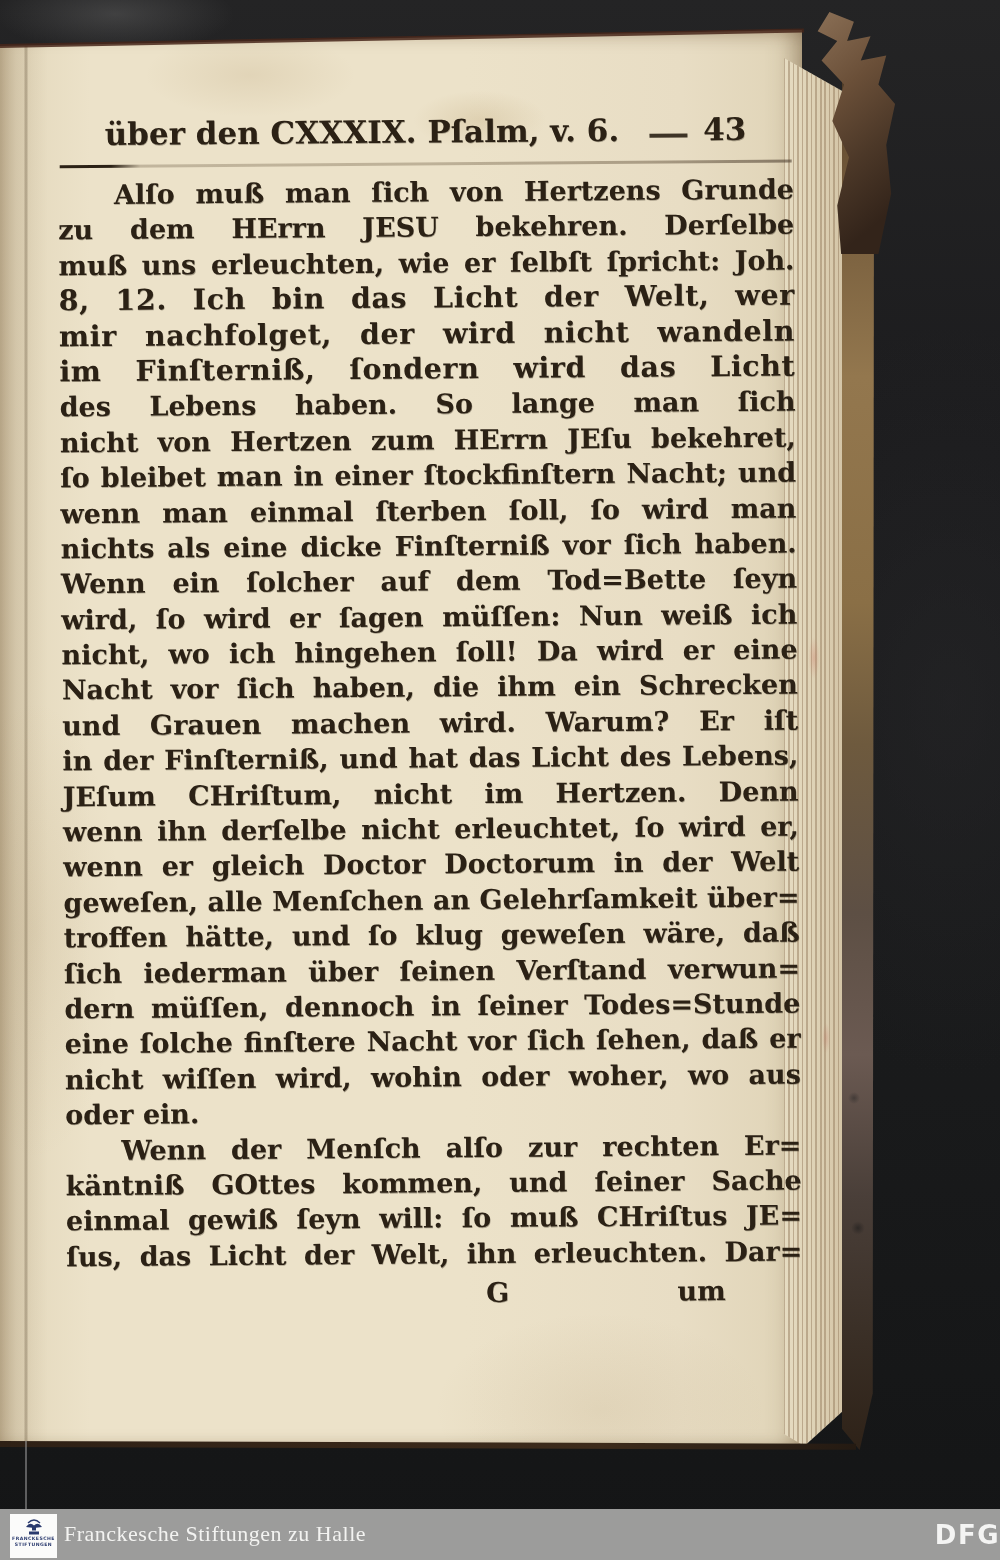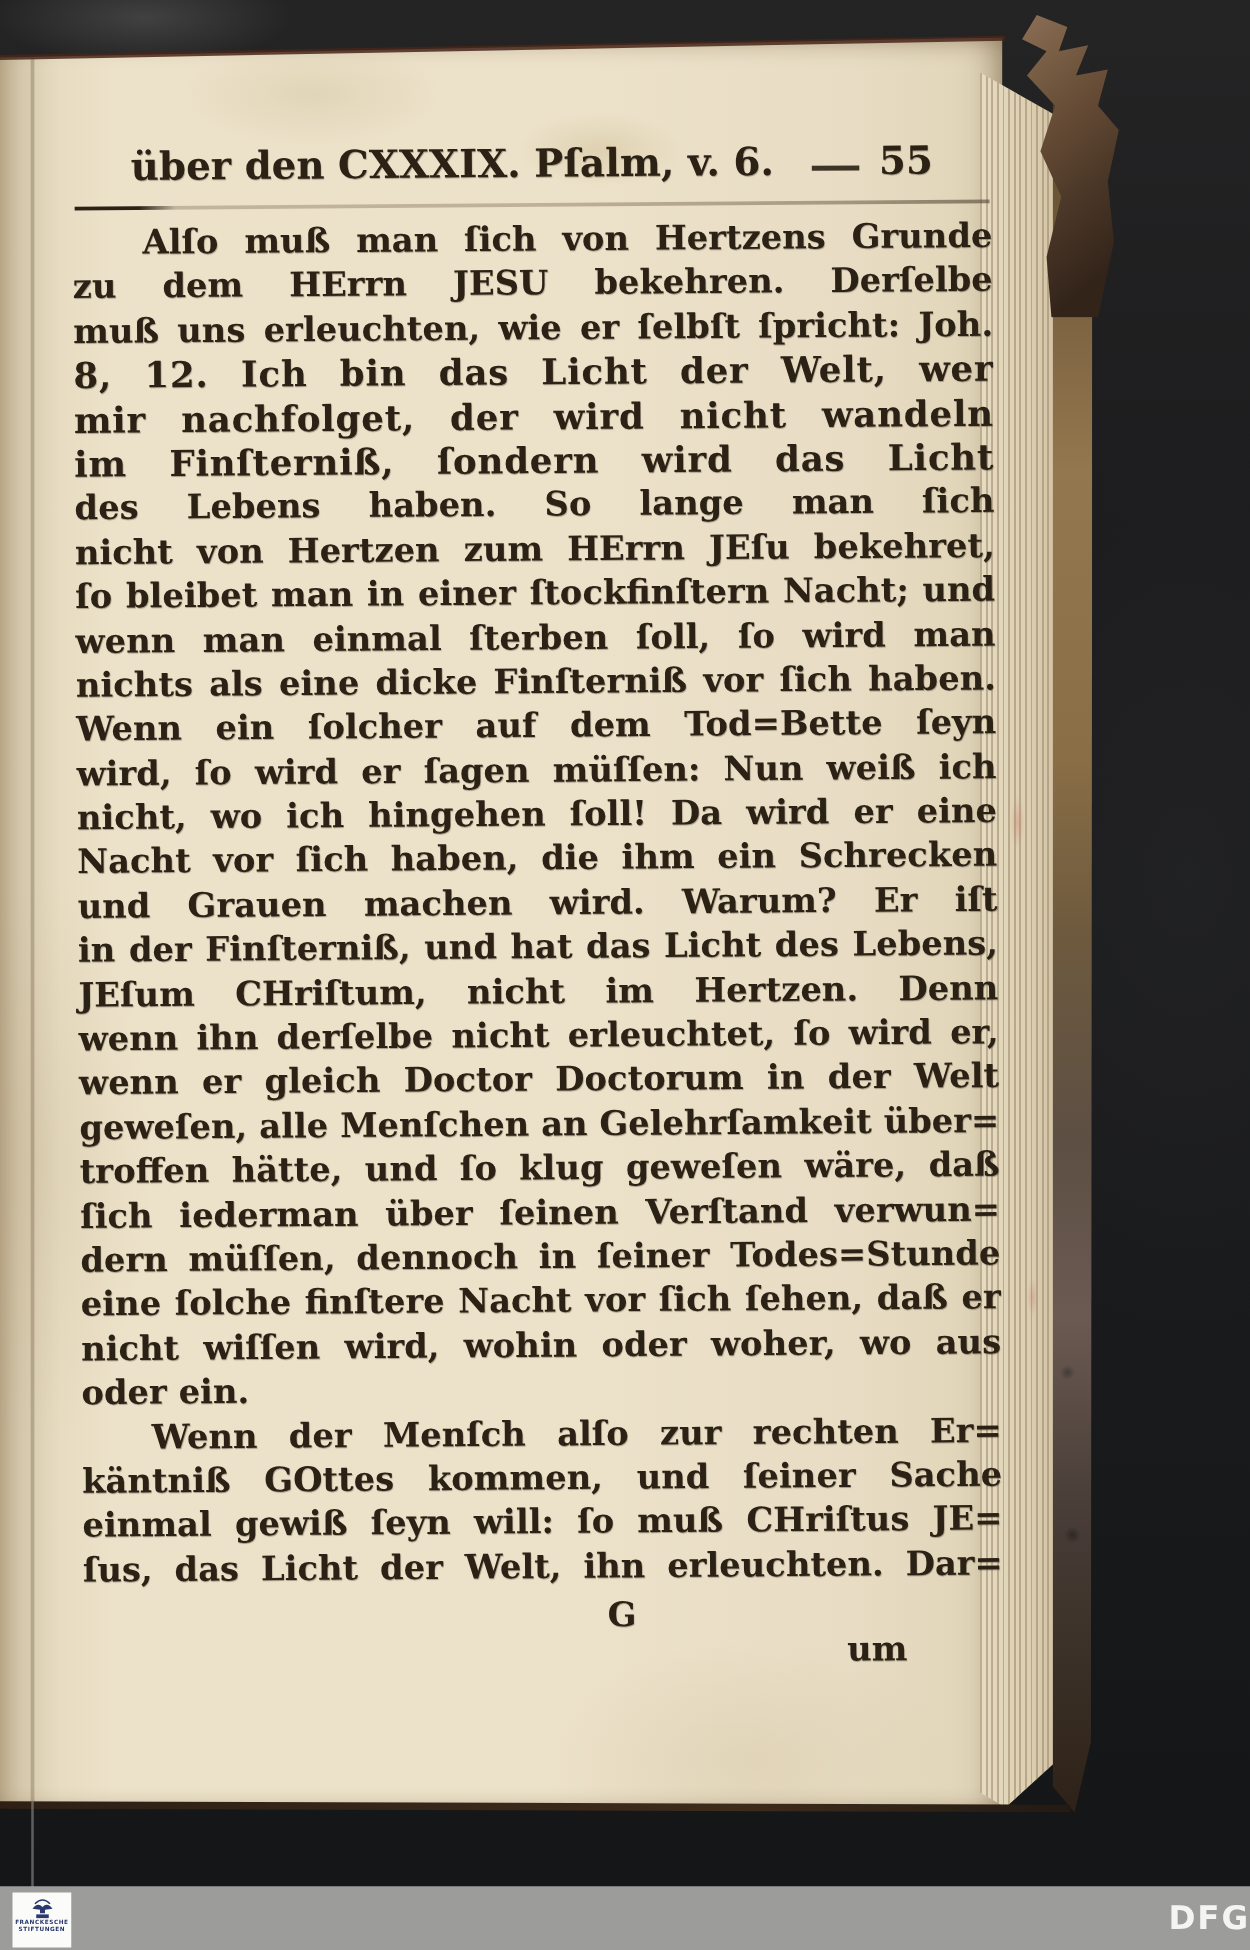--- a/index.html
+++ b/index.html
@@ -76,21 +76,21 @@
   .num-dash{display:inline-block;width:38px;height:4px;background:#2b2115;transform:translateY(-3px);margin:0 -8px 0 6px;opacity:.9;}
   .header-rule{height:3px;margin:9px 2px 9px;
     background:linear-gradient(90deg,#2b2115 0%,#2b2115 7%,rgba(95,78,55,.30) 11%,rgba(115,98,72,.38) 50%,rgba(95,78,55,.45) 80%,rgba(70,55,40,.55) 97%);}
   .line{font-weight:700;font-size:27px;line-height:35.4px;height:35.4px;
     text-align:justify;text-align-last:justify;white-space:nowrap;overflow:visible;}
   .line.quote{font-size:28.5px;letter-spacing:.6px;}
   .line.indent{padding-left:56px;}
   .line.short{text-align-last:left;}
   .sig-row{position:relative;height:38px;margin-top:4px;font-weight:700;font-size:27px;line-height:36px;}
   .sig-g{position:absolute;left:57%;}
-  .sig-um{position:absolute;left:83%;margin-top:29px;}
+  .sig-um{position:absolute;left:83%;}
   
   .footer-bar{position:absolute;left:0;top:1509px;width:1000px;height:51px;background:#9c9c9b;}
   .fs-logo-box{position:absolute;left:10px;top:1514px;width:47px;height:44px;background:#fbfbfa;
     display:flex;flex-direction:column;align-items:center;justify-content:flex-start;padding-top:3px;box-sizing:border-box;}
   .fs-logo-text{font-family:"DejaVu Sans",sans-serif;font-weight:700;font-size:4.6px;line-height:5.6px;
     letter-spacing:.45px;color:#2a3a6e;text-align:center;}
   .footer-title{position:absolute;left:64px;top:1521px;font-family:"Liberation Serif",serif;
     font-size:22px;color:#f3f3f1;letter-spacing:.5px;}
   .dfg-logo{position:absolute;right:0;top:1520px;font-family:"DejaVu Sans",sans-serif;
     font-weight:800;font-size:26px;color:#f4f4f3;letter-spacing:1.5px;}
@@ -106,21 +106,21 @@
   <div class="fore-edge"></div>
   <div class="cover-strip"></div>
   <div class="fray"></div>
   <div class="page-bottom-edge"></div>
   <div class="glass-line"></div>
 
   <div class="page-text">
     <div class="page-header">
       <span>über den CXXXIX. Pſalm, v. 6.</span>
       <span class="num-dash"></span>
-      <span>55</span>
+      <span>43</span>
     </div>
     <div class="header-rule"></div>
 
     <div class="line indent">Alſo muß man ſich von Hertzens Grunde</div>
     <div class="line">zu dem HErrn JESU bekehren.  Derſelbe</div>
     <div class="line">muß uns erleuchten, wie er ſelbſt ſpricht: Joh.</div>
     <div class="line quote">8, 12. Ich bin das Licht der Welt, wer</div>
     <div class="line quote">mir nachfolget, der wird nicht wandeln</div>
     <div class="line quote">im Finſterniß, ſondern wird das Licht</div>
     <div class="line">des Lebens haben.  So lange man ſich</div>
@@ -158,15 +158,16 @@
   <div class="footer-bar"></div>
   <div class="fs-logo-box">
     <svg width="24" height="19" viewBox="0 0 24 19">
       <path d="M6 6 Q12 0 18 6" stroke="#2a3a6e" stroke-width="1.3" fill="none"></path>
       <path d="M4 10 Q8 4.5 12 8.5 Q16 4.5 20 10 L14 10.8 L14 13.5 L10 13.5 L10 10.8 Z" fill="#2a3a6e"></path>
       <rect x="7" y="14.5" width="10" height="3" fill="#2a3a6e"></rect>
     </svg>
     <div class="fs-logo-text">FRANCKESCHE</div>
     <div class="fs-logo-text">STIFTUNGEN</div>
   </div>
+  <div class="footer-title">Franckesche Stiftungen zu Halle</div>
   <div class="dfg-logo">DFG</div>
 
 </div>
 
 </body></html>

